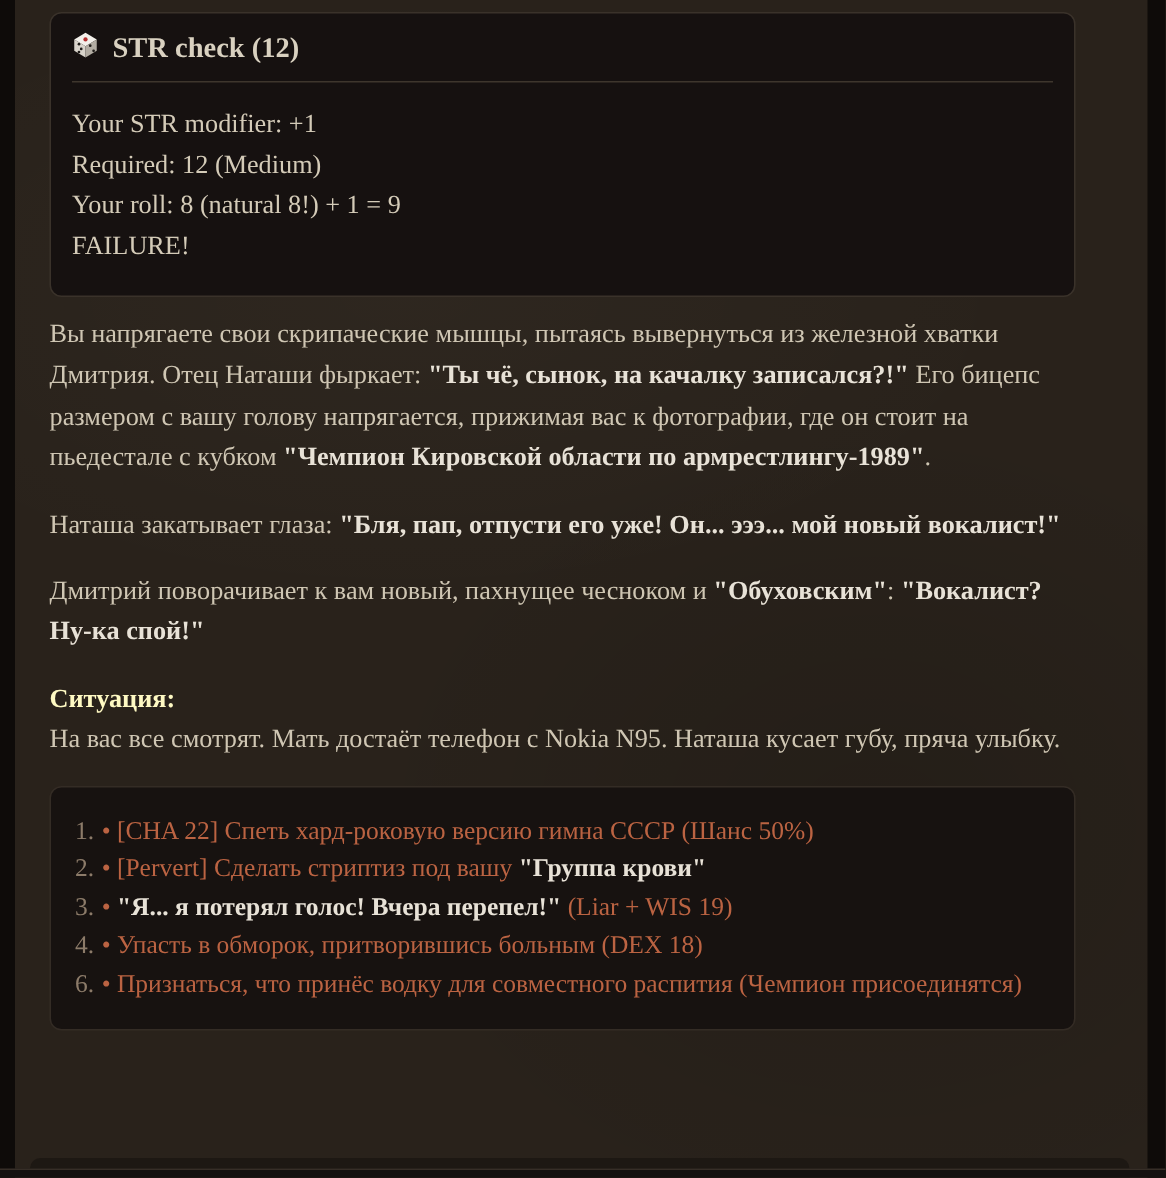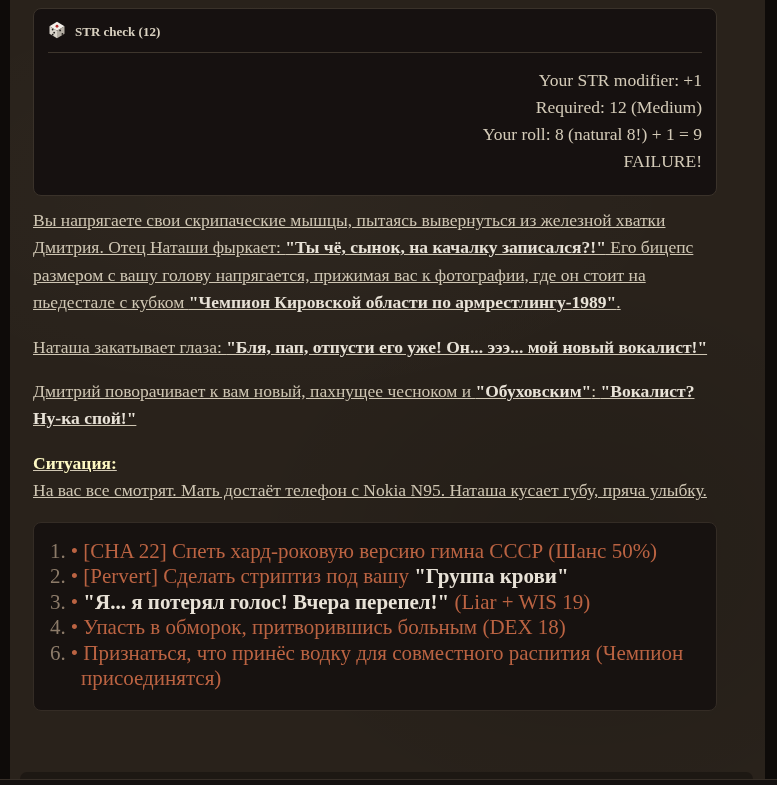--- a/index.html
+++ b/index.html
@@ -18,41 +18,41 @@
   .content{position:absolute;left:10px;top:0;width:755px;z-index:1;}
 
   
   .check-card{
     margin:8px 0 0 23px;width:684px;box-sizing:border-box;
     background:#161110;border:1px solid #3a322a;border-radius:8px;
     padding:12px 14px 20px 14px;
   }
   .card-header{
     display:flex;align-items:center;gap:9px;
-    color:#d9d1c0;font-weight:bold;font-size:13px;
+    color:#d9d1c0;font-weight:bold;font-size:19px;
     padding-bottom:9px;border-bottom:1px solid #3e362d;
   }
   .die{width:18px;height:18px;flex:0 0 auto;}
-  .check-lines{margin-top:14px;font-size:17.5px;line-height:27px;color:#d4cbb8;text-align:right;}
+  .check-lines{margin-top:14px;font-size:17.5px;line-height:27px;color:#d4cbb8;}
 
   
   .narrative{margin:11px 0 0 23px;width:684px;font-size:17.5px;line-height:27.4px;color:#cfc6b3;}
-  .narrative p{margin:0 0 17px 0;text-decoration:underline;}
+  .narrative p{margin:0 0 17px 0;}
   .seg-plain{color:#cfc6b3;}
   .seg-em{font-weight:bold;color:#e8e2d7;}
   .situation-label{font-weight:bold;color:#fef9c3;}
 
   
   .options-card{
     margin:13px 0 0 23px;width:684px;box-sizing:border-box;
     background:#171210;border:1px solid #342c25;border-radius:8px;
     padding:16px 16px 18px 16px;
   }
   .option{
-    font-size:21px;line-height:25.5px;
+    font-size:17px;line-height:25.5px;
     padding-left:31px;text-indent:-31px;cursor:pointer;
   }
   .option .num{color:#8c7b69;margin-right:5px;}
   .seg-orange{color:#bb6342;}
   .option .seg-em{font-weight:bold;color:#e8e2d7;}
 
   
   .next-bubble{
     position:absolute;left:20px;top:772px;width:733px;height:13px;
     background:#1d1813;border-radius:7px 7px 0 0;z-index:2;

